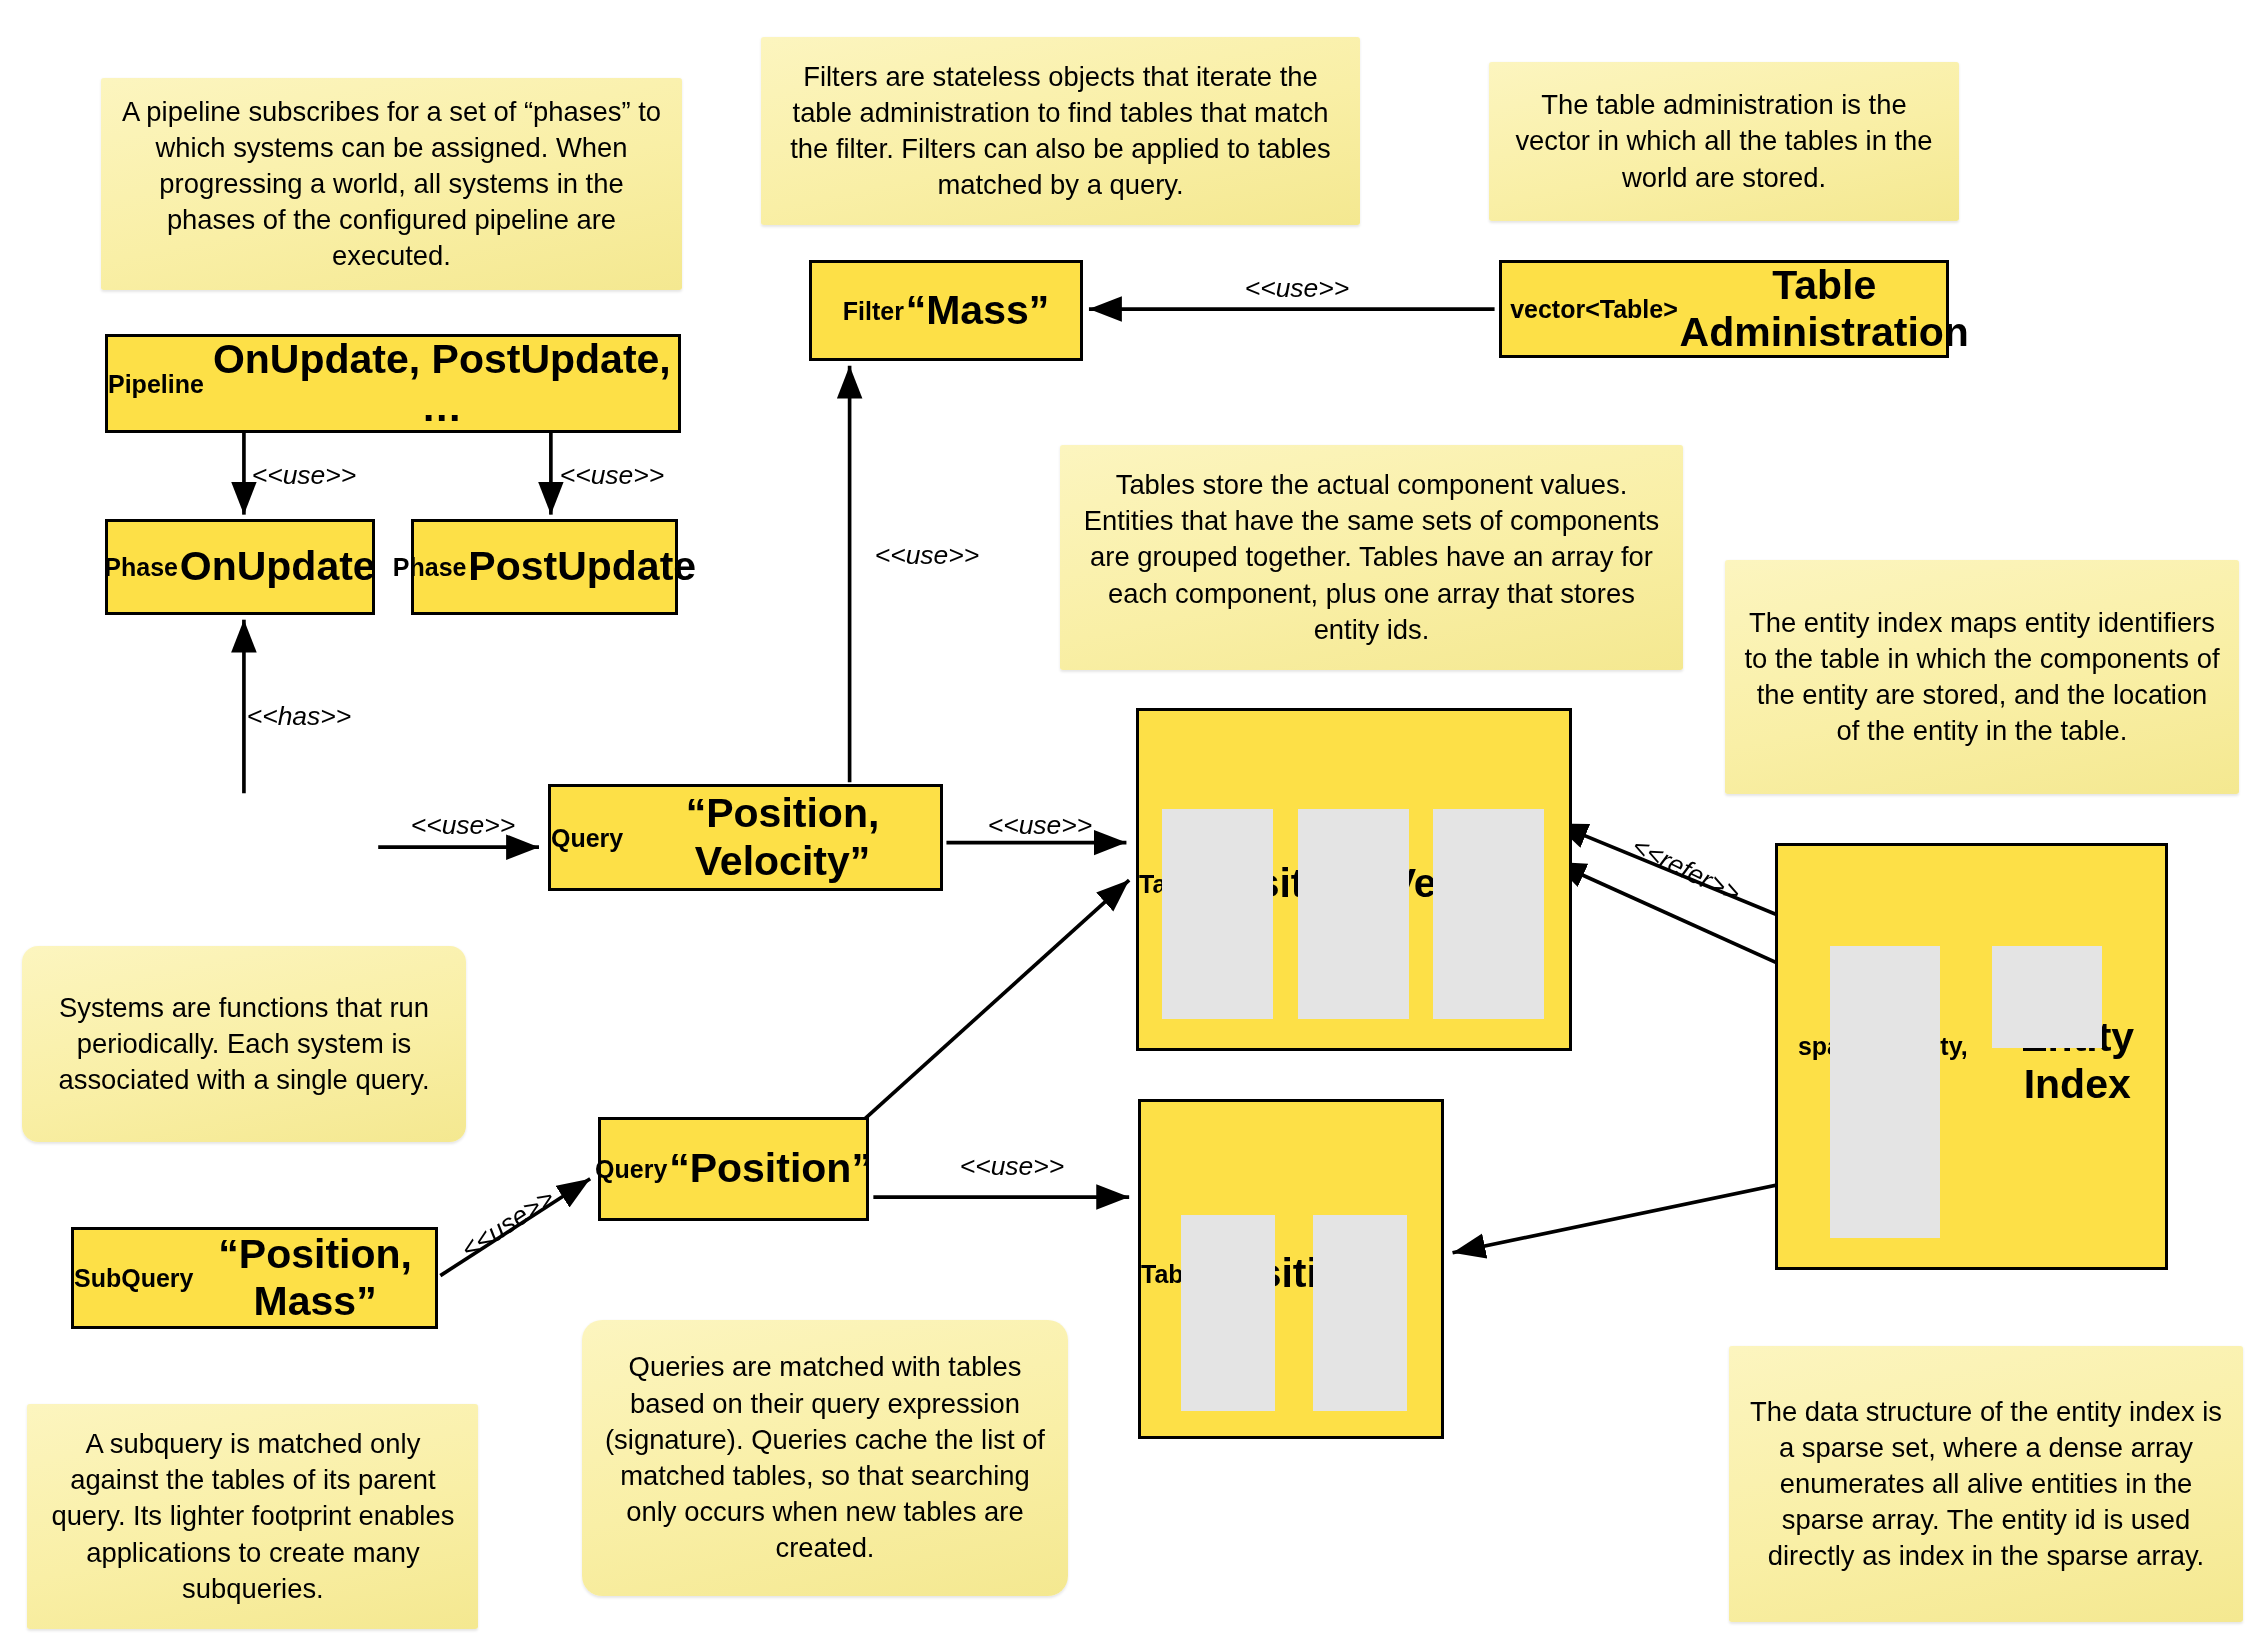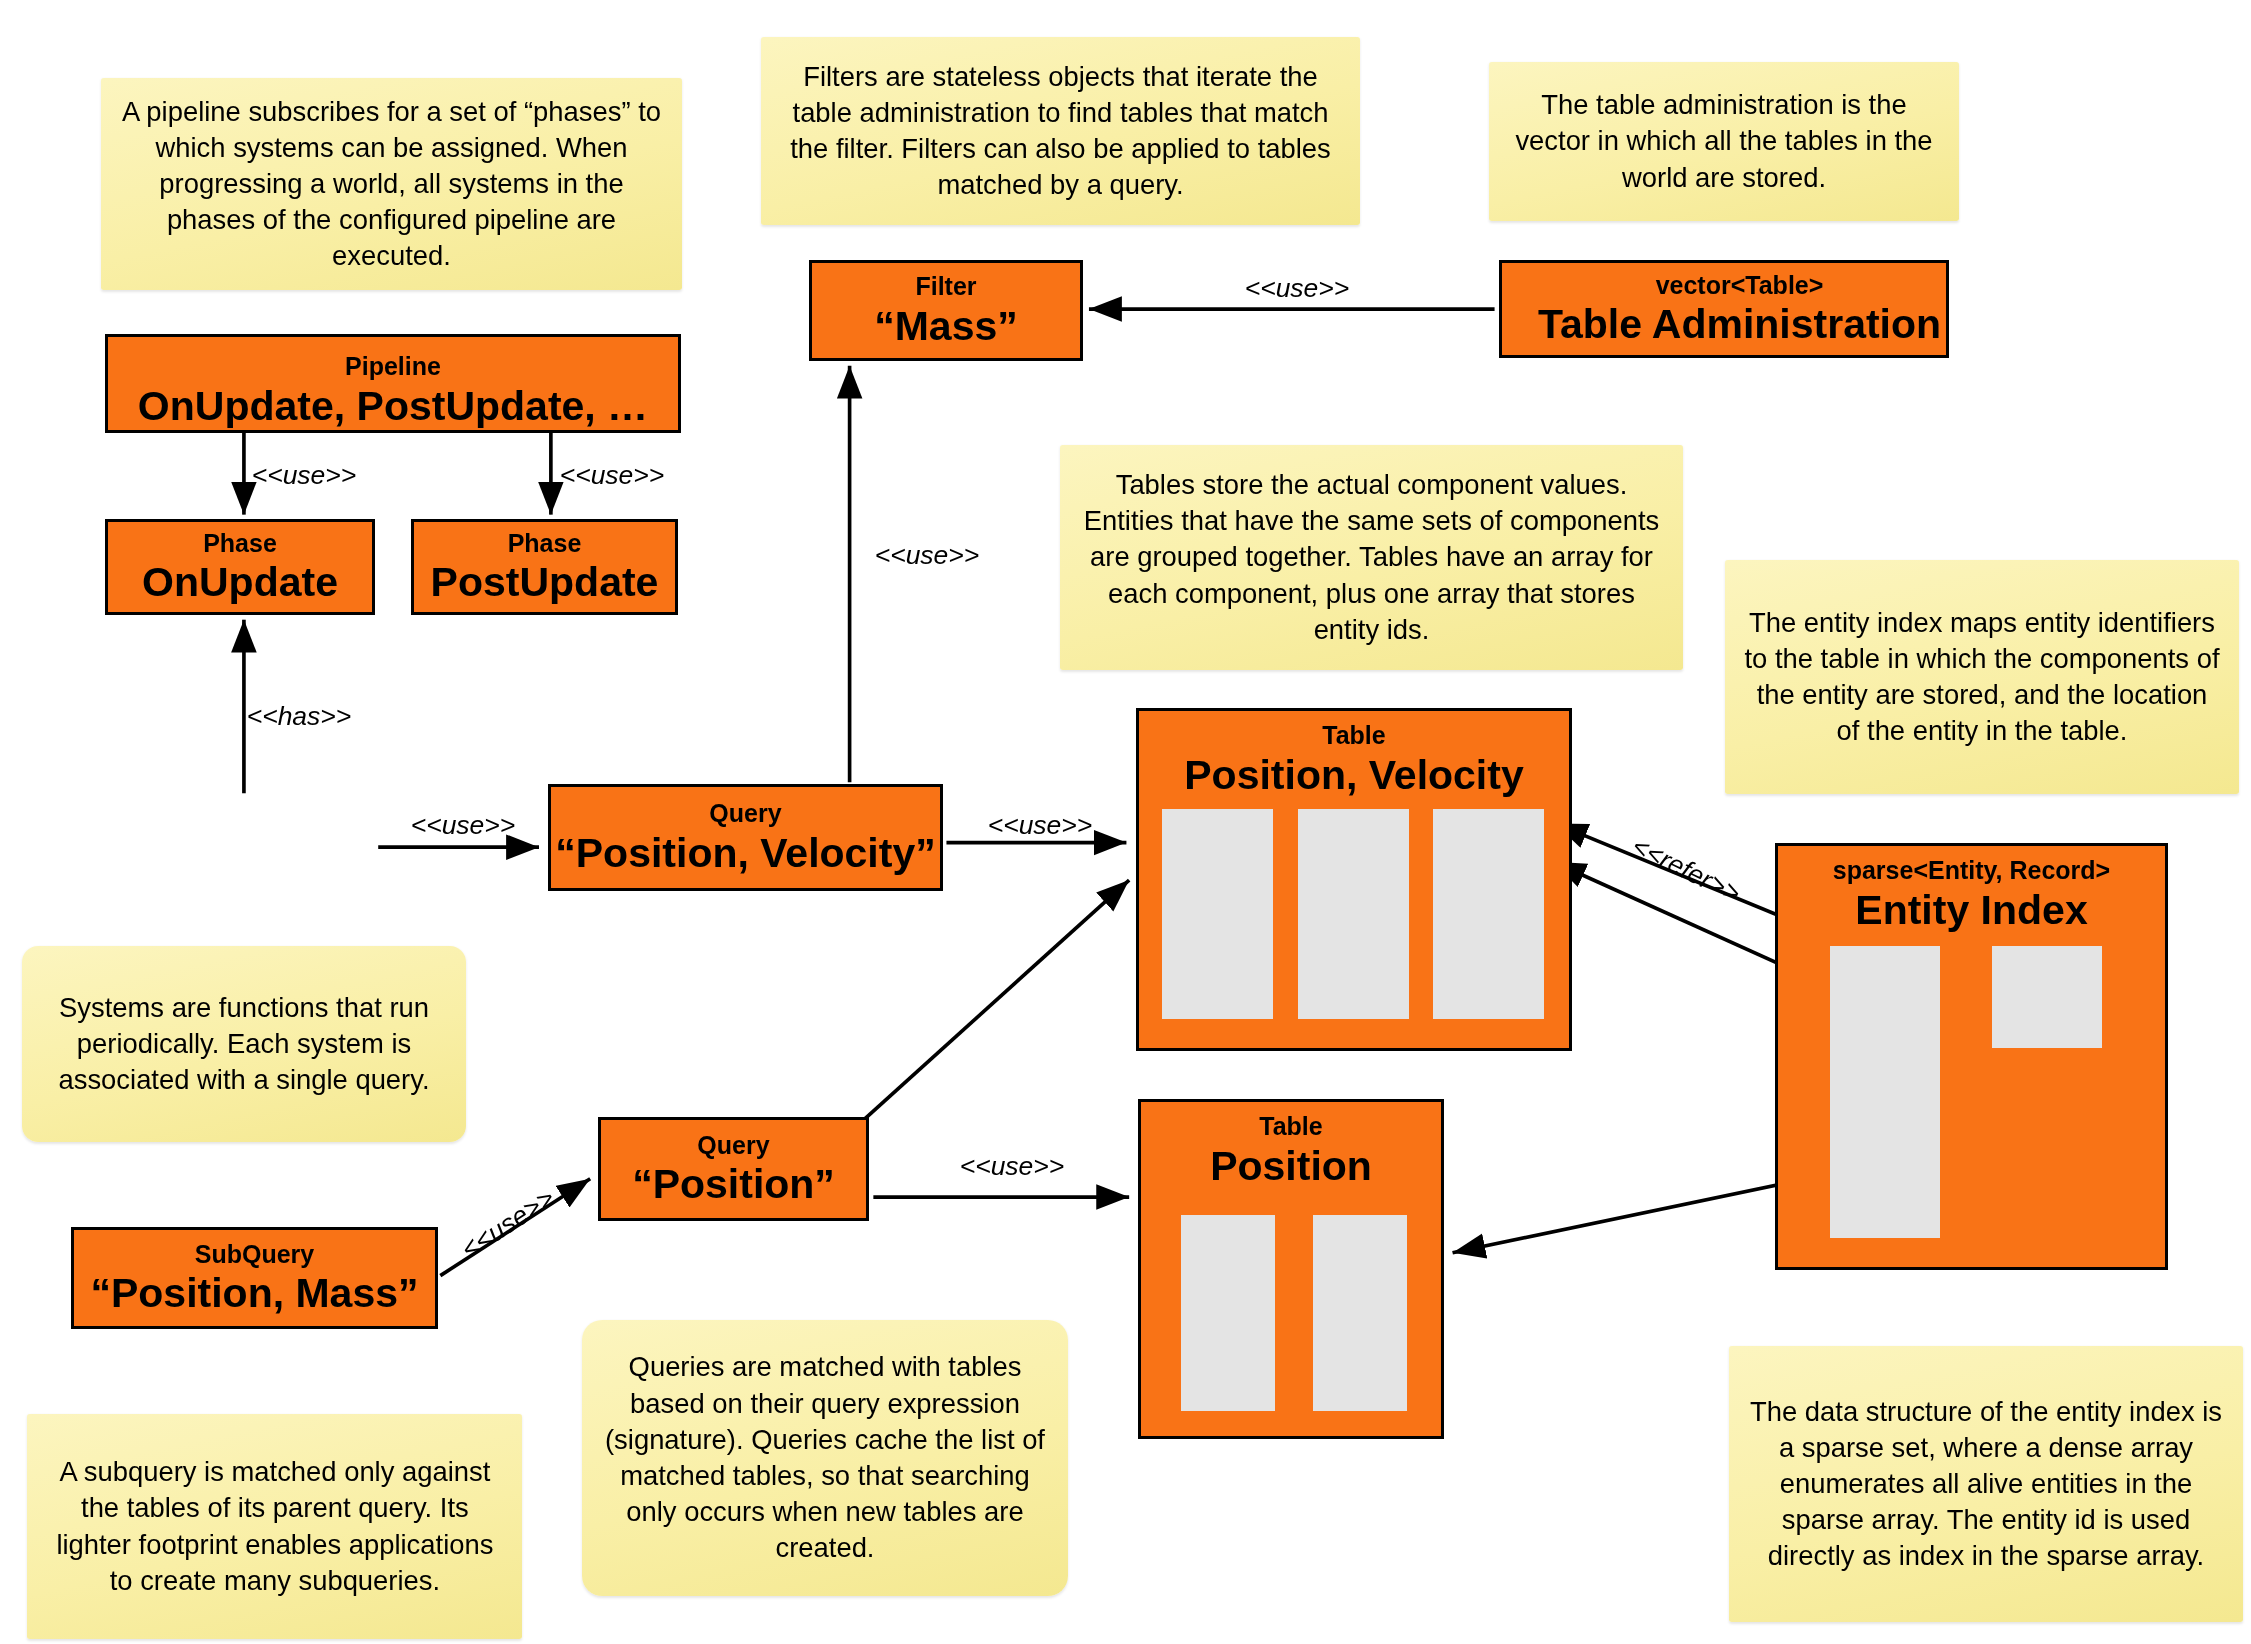--- a/index.html
+++ b/index.html
@@ -32,24 +32,24 @@
     justify-content: center;
     text-align: center;
     font-size: 27.4px;
     line-height: 1.32;
     padding: 11px 18.3px;
   }
 
   .ubox {
     position: absolute;
     box-sizing: border-box;
-    background: #f97316;
+    background: #fde047;
     border: 3.7px solid #000;
     display: flex;
-    flex-direction: column;
+    flex-direction: row;
     align-items: center;
     justify-content: center;
     text-align: center;
     gap: 1.8px;
   }
   .ubox.topalign { justify-content: flex-start; padding-top: 9.1px; }
   .stereo { font-weight: bold; font-size: 25px; line-height: 1.2; }
   .bname  { font-weight: bold; font-size: 41px; line-height: 1.15; }
 
   .gfill { position: absolute; background: #E4E4E4; }
@@ -93,21 +93,21 @@
     <line class="thin" x1="2184" y1="1107" x2="2124" y2="1260" marker-end="url(#ah)"></line>
   </svg>
 
   <div class="note" style="left:101px; top:78px;  width:581px; height:212px;">A pipeline subscribes for a set of “phases” to which systems can be assigned. When progressing a world, all systems in the phases of the configured pipeline are executed.</div>
   <div class="note" style="left:761px; top:37px;  width:599px; height:188px;">Filters are stateless objects that iterate the table administration to find tables that match the filter. Filters can also be applied to tables matched by a query.</div>
   <div class="note" style="left:1489px;top:62px;  width:470px; height:159px;">The table administration is the vector in which all the tables in the world are stored.</div>
   <div class="note" style="left:1060px;top:445px; width:623px; height:225px;">Tables store the actual component values. Entities that have the same sets of components are grouped together. Tables have an array for each component, plus one array that stores entity ids.</div>
   <div class="note" style="left:1725px;top:560px; width:514px; height:234px;">The entity index maps entity identifiers to the table in which the components of the entity are stored, and the location of the entity in the table.</div>
   <div class="note" style="left:22px;  top:946px;width:444px; height:196px;border-radius:16px;">Systems are functions that run periodically. Each system is associated with a single query.</div>
   <div class="note" style="left:582px; top:1320px;width:486px; height:276px;border-radius:20px;">Queries are matched with tables based on their query expression (signature). Queries cache the list of matched tables, so that searching only occurs when new tables are created.</div>
-  <div class="note" style="left:27.4px;  top:1404px;width:495px; height:225px;margin-top:10px;">A subquery is matched only against the tables of its parent query. Its lighter footprint enables applications to create many subqueries.</div>
+  <div class="note" style="left:27.4px;  top:1404px;width:451px; height:225px;">A subquery is matched only against the tables of its parent query. Its lighter footprint enables applications to create many subqueries.</div>
   <div class="note" style="left:1729px;top:1346px;width:514px; height:276px;">The data structure of the entity index is a sparse set, where a dense array enumerates all alive entities in the sparse array. The entity id is used directly as index in the sparse array.</div>
 
   <div class="ubox" style="left:105px; top:334px; width:576px; height:99px;justify-content:flex-end;">
     <div class="stereo">Pipeline</div>
     <div class="bname">OnUpdate, PostUpdate, …</div>
   </div>
 
   <div class="ubox" style="left:105px; top:519px; width:270px; height:96px;">
     <div class="stereo">Phase</div>
     <div class="bname">OnUpdate</div>

